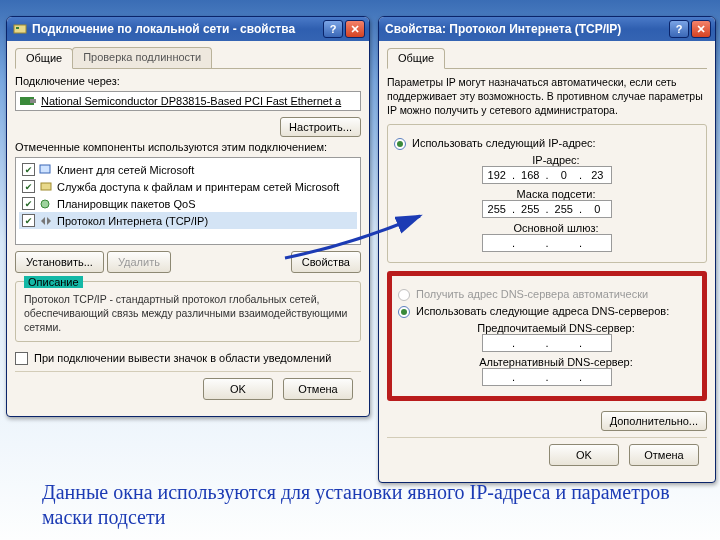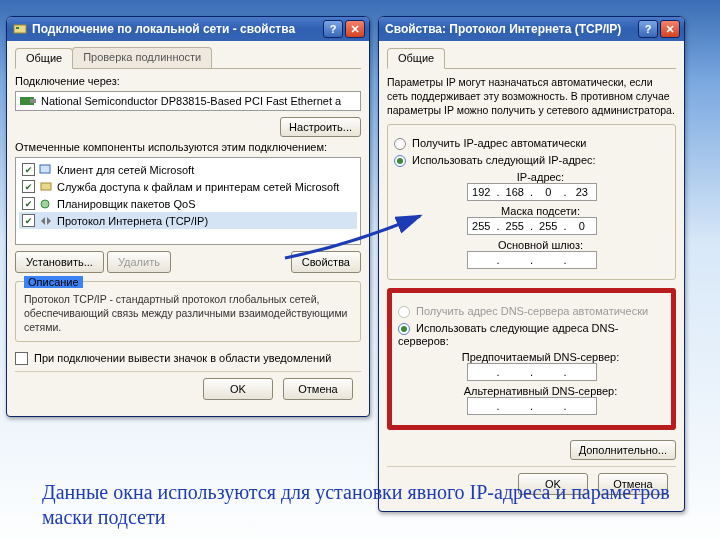--- a/index.html
+++ b/index.html
@@ -55,40 +55,40 @@
   }
   .tab.active { background: #f7f3ed; border-bottom: 1px solid #f7f3ed; top: 1px; z-index: 2; }
   .tab.inactive { background: #eee8de; color: #555; }
   .row { margin: 4px 0; }
   .label { color: #000; }
   .sunkbox {
     background: #fff; border: 1px solid #9a9a9a;
     height: 20px; display: flex; align-items: center;
     padding: 0 4px; font-size: 11px;
   }
-  .adapter { display:flex; align-items:center; gap:5px; }
+  .adapter { display:flex; align-items:center; gap:5px;text-decoration:underline; }
   .btn {
     height: 22px; padding: 0 10px;
     background: linear-gradient(#fdfdfc,#e9e4d8);
     border: 1px solid #8d8873; border-radius: 3px;
     font-size: 11px; display: inline-flex; align-items: center; justify-content: center;
     cursor: default;
   }
   .btn.small { height: 20px; padding: 0 8px; }
   .btn.disabled { color: #9a9a9a; }
   .listbox {
     background: #fff; border: 1px solid #9a9a9a;
     padding: 3px 3px; height: 88px; overflow: hidden;
   }
   .li-item { display:flex; align-items:center; padding:2px 3px; gap:4px; }
   .li-item.selected { background: #d4e4f5; color:#000; }
   .cbx { width:13px; height:13px; border:1px solid #666; background:#fff; display:inline-flex; align-items:center; justify-content:center; font-size:10px; color:#2a6b2a; }
   .cbx.checked::after { content:"✔"; font-size:9px; }
   .groupbox { border:1px solid #c5bfa8; border-radius:3px; padding:8px 8px 6px 8px; margin-top:8px; }
-  .group-title { position:relative; top:-14px; background:#3b82f6; padding:0 4px; width:max-content; font-size:11px; }
+  .group-title { position:relative; top:-14px; background:#14b8a6; padding:0 4px; width:max-content; font-size:11px; }
   .group-body { margin-top:-10px; font-size:10.5px; color:#333; line-height:1.35; }
   .btnrow { display:flex; gap:3px; margin-top:6px; }
   .footer { display:flex; justify-content:flex-end; gap:10px; padding:6px 8px 8px 0; border-top:1px solid #d3ccb8; margin-top:6px; }
   .ipfield { display:flex; gap:0; background:#fff; border:1px solid #9a9a9a; height:18px; width:130px; align-items:center; }
   .ipfield .oct { flex:1; text-align:center; font-size:11px; }
   .ipfield .dot { width:6px; text-align:center; }
   .formrow { display:flex; align-items:center; margin:4px 0;flex-direction:column; }
   .formrow .flabel { flex:1; padding-left:18px; font-size:11px; }
   .radio { width:12px; height:12px; border:1px solid #5a7fbf; border-radius:50%; display:inline-flex; align-items:center; justify-content:center; margin-right:6px; vertical-align:middle; background:#fff; }
   .radio.sel::after { content:""; width:6px; height:6px; border-radius:50%; background:#3a8a3a; display:block; }
@@ -185,36 +185,35 @@
       <span>При подключении вывести значок в области уведомлений</span>
     </div>
 
     <div class="footer">
       <span class="btn" style="width:70px;">OK</span>
       <span class="btn" style="width:70px;">Отмена</span>
     </div>
   </div>
 </div>
 
-<div class="window" style="left:378px; top:16px; width:307px;">
+<div class="window" style="left:378px; top:16px; width:338px;">
   <div class="titlebar">
     <span>Свойства: Протокол Интернета (TCP/IP)</span>
     <span class="spacer"></span>
     <span class="tbtn">?</span>
     <span class="tbtn close">✕</span>
   </div>
   <div class="client">
     <div class="tabstrip">
       <div class="tab active">Общие</div>
     </div>
 
     <div class="row" style="font-size:10.5px; line-height:1.35;">Параметры IP могут назначаться автоматически, если сеть поддерживает эту возможность. В противном случае параметры IP можно получить у сетевого администратора.</div>
 
     <div style="border:1px solid #c5bfa8; border-radius:3px; padding:8px 6px 6px 6px; margin-top:6px;">
-      <div class="row"><span class="radio unsel"></span><span>Получить IP-адрес автоматически</span></div>
       <div class="row"><span class="radio sel"></span><span>Использовать следующий IP-адрес:</span></div>
 
       <div class="formrow">
         <span class="flabel">IP-адрес:</span>
         <span class="ipfield">
           <span class="oct">192</span>
             <span class="dot">.</span>
           <span class="oct">168</span>
             <span class="dot">.</span>
           <span class="oct">0</span>

